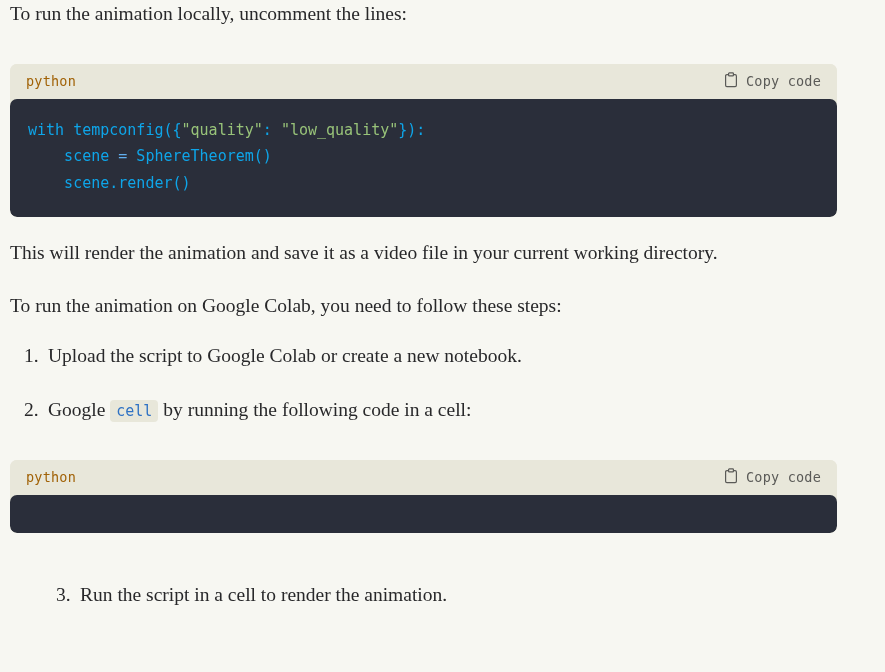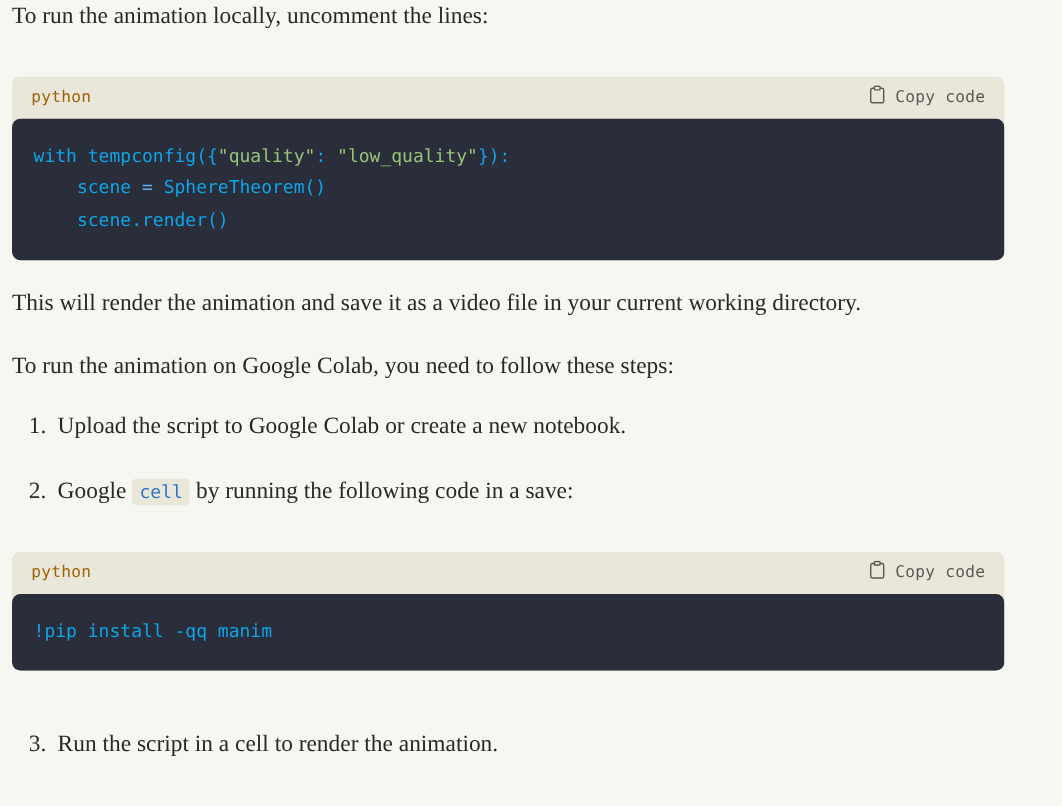--- a/index.html
+++ b/index.html
@@ -148,40 +148,40 @@
   <p class="para">This will render the animation and save it as a video file in your current working directory.</p>
 
   <div class="sp-26"></div>
 
   <p class="para">To run the animation on Google Colab, you need to follow these steps:</p>
 
   <div class="sp-22"></div>
 
   <ol class="steps">
       <li><span>Upload the script to Google Colab or create a new notebook.</span></li>
-      <li style="margin-top: 26px;"><span>Google </span><code class="inline">cell</code><span> by running the following code in a save:</span></li>
+      <li style="margin-top: 26px;"><span>Google </span><code class="inline">cell</code><span> by running the following code in a cell:</span></li>
     </ol>
 
   <div class="sp-16"></div>
 
   <div class="codeblock">
     <div class="code-header">
       <span class="code-lang">python</span>
       <button class="copy-btn">
         <span class="clip-icon">
           <svg width="14" height="16" viewBox="0 0 14 16" fill="none" stroke="#5a5a57" stroke-width="1.2">
             <rect x="1.6" y="2.6" width="10.8" height="12" rx="1.3"></rect>
             <rect x="4.6" y="0.9" width="4.8" height="3" rx="0.7" fill="#e8e7da"></rect>
           </svg>
         </span>
         <span>Copy code</span>
       </button>
     </div>
-    <div class="code-body"><div><span class="tok-pl">!pip install -qq manim</span></div></div>
+    <div class="code-body"></div>
   </div>
 
   <div class="sp-22"></div>
 
-  <ol class="steps" style="counter-reset: step 2;">
+  <ol class="steps" style="counter-reset: step 2; padding-left: 32px;">
       <li style="margin-top: 26px;"><span>Run the script in a cell to render the animation.</span></li>
     </ol>
 
 </div>
 
 </body></html>

